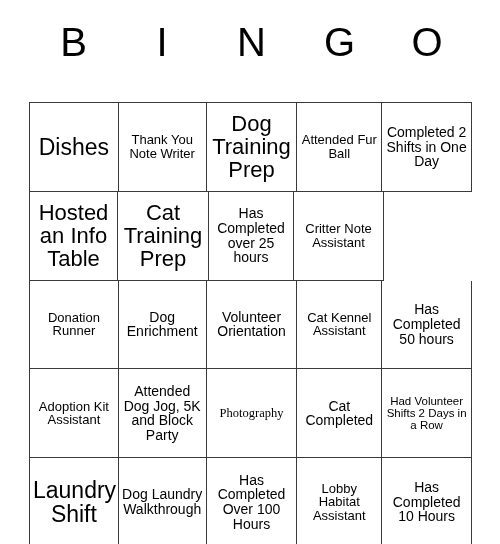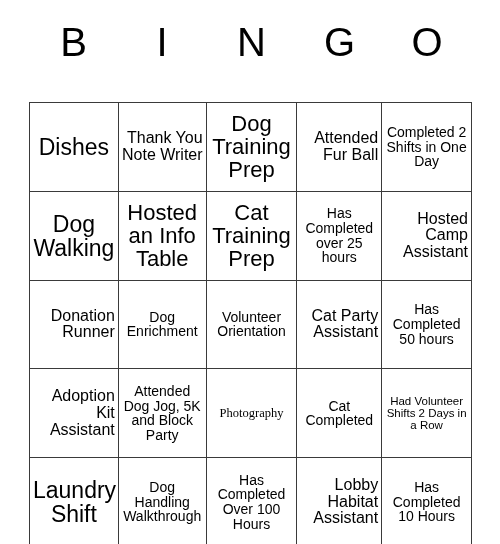--- a/index.html
+++ b/index.html
@@ -80,21 +80,21 @@
     background: #ffffff;
   }
   .grid-cell span {
     display: block;
     width: 100%;
   }
 
   
   .t-xl   { font-size: 23px; }
   .t-lg   { font-size: 22px; }
-  .t-md   { font-size: 16px; text-align: right; }
+  .t-md   { font-size: 13px; }
   .t-sm   { font-size: 14px; }
   .t-xs   { font-size: 12.5px; font-family: Liberation Serif, serif; }
   .t-xxs  { font-size: 11.5px; }
 </style>
 </head>
 <body>
 
 <div id="bingo-card">
 
   <div id="header-row">
@@ -119,49 +119,46 @@
         </div>
       <div class="grid-cell col-w-3">
           <span class="t-md">Attended Fur Ball</span>
         </div>
       <div class="grid-cell col-w-4">
           <span class="t-sm">Completed 2 Shifts in One Day</span>
         </div>
     </div>
 
     <div class="grid-row">
-      <div class="grid-cell col-w-0">
-          <span class="t-xl">Dog Walking</span>
-        </div>
       <div class="grid-cell col-w-1">
           <span class="t-lg">Hosted an Info Table</span>
         </div>
       <div class="grid-cell col-w-2">
           <span class="t-lg">Cat Training Prep</span>
         </div>
       <div class="grid-cell col-w-3">
           <span class="t-sm">Has Completed over 25 hours</span>
         </div>
       <div class="grid-cell col-w-4">
-          <span class="t-md">Hosted Camp Assistant</span>
+          <span class="t-md">Critter Note Assistant</span>
         </div>
     </div>
 
     <div class="grid-row">
       <div class="grid-cell col-w-0">
           <span class="t-md">Donation Runner</span>
         </div>
       <div class="grid-cell col-w-1">
           <span class="t-sm">Dog Enrichment</span>
         </div>
       <div class="grid-cell col-w-2">
           <span class="t-sm">Volunteer Orientation</span>
         </div>
       <div class="grid-cell col-w-3">
-          <span class="t-md">Cat Party Assistant</span>
+          <span class="t-md">Cat Kennel Assistant</span>
         </div>
       <div class="grid-cell col-w-4">
           <span class="t-sm">Has Completed 50 hours</span>
         </div>
     </div>
 
     <div class="grid-row">
       <div class="grid-cell col-w-0">
           <span class="t-md">Adoption Kit Assistant</span>
         </div>
@@ -177,21 +174,21 @@
       <div class="grid-cell col-w-4">
           <span class="t-xxs">Had Volunteer Shifts 2 Days in a Row</span>
         </div>
     </div>
 
     <div class="grid-row">
       <div class="grid-cell col-w-0">
           <span class="t-xl">Laundry Shift</span>
         </div>
       <div class="grid-cell col-w-1">
-          <span class="t-sm">Dog Handling Walkthrough</span>
+          <span class="t-sm">Dog Laundry Walkthrough</span>
         </div>
       <div class="grid-cell col-w-2">
           <span class="t-sm">Has Completed Over 100 Hours</span>
         </div>
       <div class="grid-cell col-w-3">
           <span class="t-md">Lobby Habitat Assistant</span>
         </div>
       <div class="grid-cell col-w-4">
           <span class="t-sm">Has Completed 10 Hours</span>
         </div>

